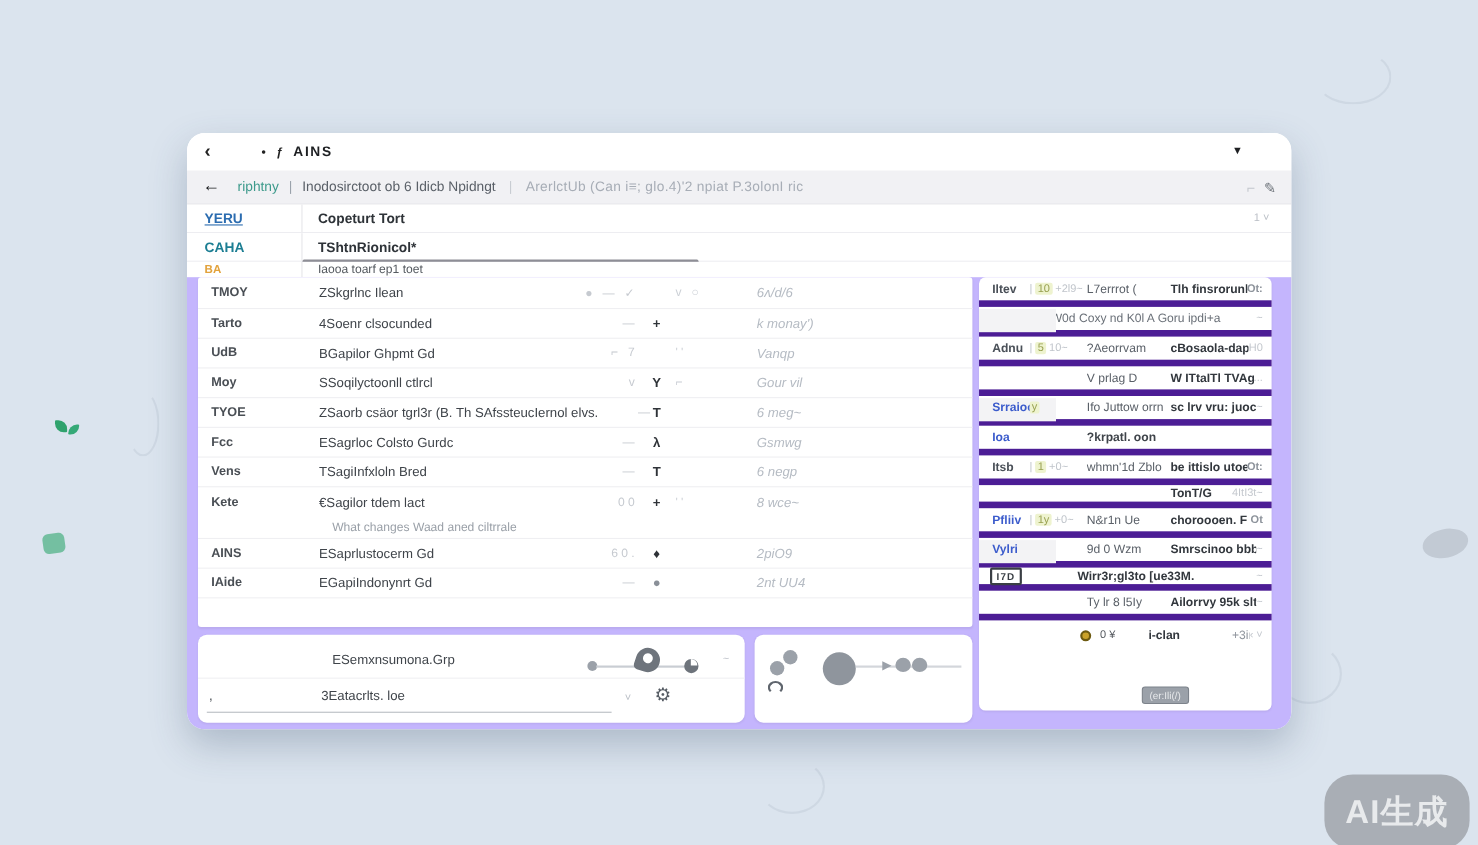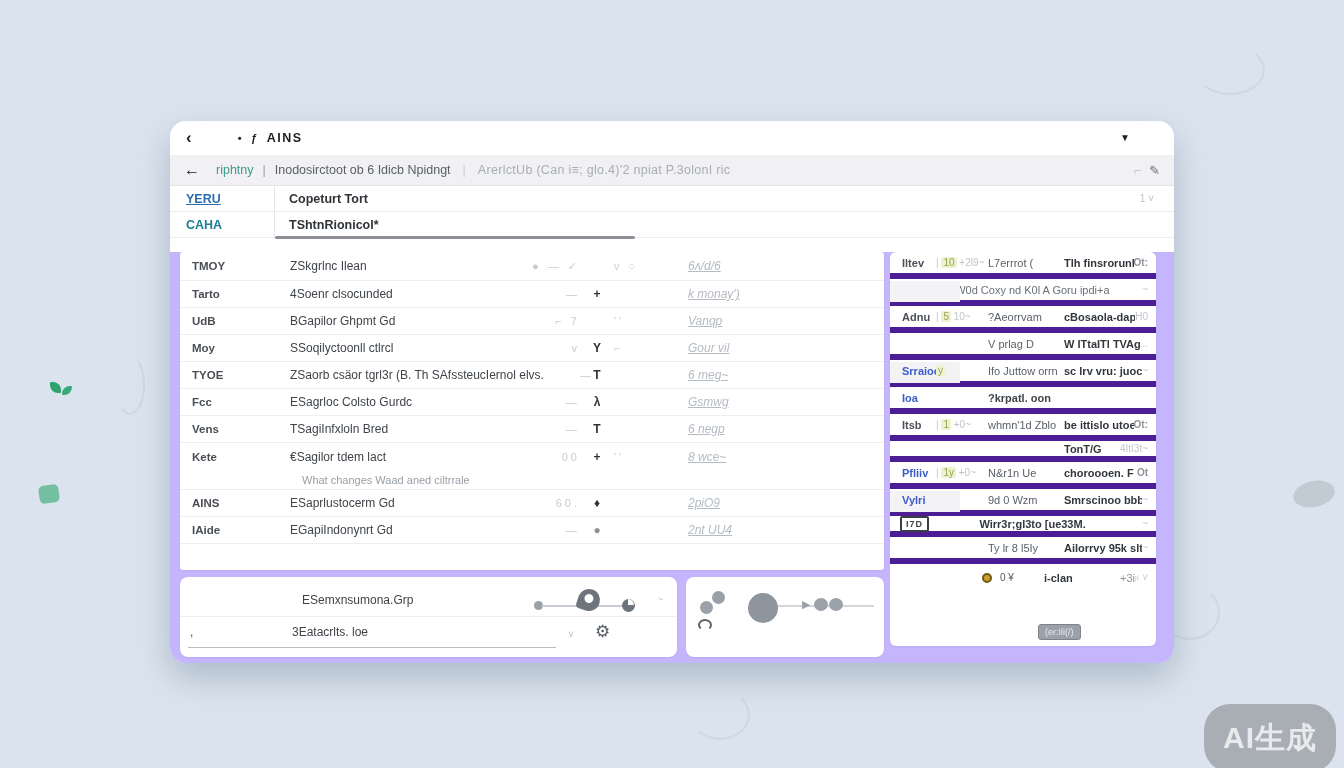--- a/index.html
+++ b/index.html
@@ -62,21 +62,21 @@
   #card-right { left:720px; top:0; width:266px; height:394px; border-radius:6px; }
 
   
   .trow { display:flex; align-items:center; height:27px; border-bottom:1px solid #efeff2;
     position:relative; font-size:12px; }
   .t-label { width:110px; padding-left:12px; color:#4a4f55; font-weight:bold; font-size:11.5px; }
   .t-title { width:230px; color:#3f444a; white-space:nowrap; overflow:hidden; }
   .t-fpre { width:60px; text-align:right; color:#c6cad0; font-size:11px; letter-spacing:3px; white-space:nowrap; }
   .t-mark { width:34px; text-align:center; color:#2f3338; font-weight:bold; font-size:12px; }
   .t-fpost { width:46px; color:#ccd0d6; font-size:11px; letter-spacing:3px; }
-  .t-value { margin-left:28px; color:#b5bbc3; font-style:italic; font-size:12px; white-space:nowrap;text-decoration:underline; }
+  .t-value { margin-left:28px; color:#b5bbc3; font-style:italic; font-size:12px; white-space:nowrap; }
   .t-note { height:20px; display:flex; align-items:center; padding-left:122px;
     color:#9aa0a8; font-size:11px; border-bottom:1px solid #efeff2; }
 
   
   .blrow1 { position:absolute; left:0; top:6px; width:100%; height:34px; display:flex; align-items:center;
     border-bottom:1px solid #efeff2; font-size:12px; }
   .bl-title { padding-left:122px; color:#3f444a; }
   .slider-dot { position:absolute; width:9px; height:9px; border-radius:50%; background:#9ba1a9; }
   .slider-line { position:absolute; height:2px; background:#c9cdd3; }
   .pie-dot { position:absolute; width:13px; height:13px; border-radius:50%; background:#6d737b; }
@@ -161,20 +161,25 @@
     <span class="f-vert"></span>
     <span class="f-value">Copeturt Tort</span>
     <span class="f-right">1  ˅</span>
   </div>
   <div class="formrow" style="top:91px; height:26px;">
     <span class="f-label lbl-teal">CAHA</span>
     <span class="f-vert"></span>
     <span class="f-value">TShtnRionicol*</span>
   </div>
   <div class="ind-line"></div>
+  <div class="formrow" style="top:117px; height:14px; border-bottom:none;">
+    <span class="f-label lbl-orange">BA</span>
+    <span class="f-vert"></span>
+    <span class="f-value" style="font-weight:normal; font-size:11px; color:#555a60;">Iaooa toarf ep1 toet</span>
+  </div>
 
   <div class="content">
 
     <div id="card-table" class="card">
       <div class="trow" style="height:29px;">
         <span class="t-label">TMOY</span>
           <span class="t-title">ZSkgrlnc Ilean</span>
           <span class="t-fpre">●  —  ✓</span>
           <span class="t-mark"></span>
           <span class="t-fpost">v  ○</span>

